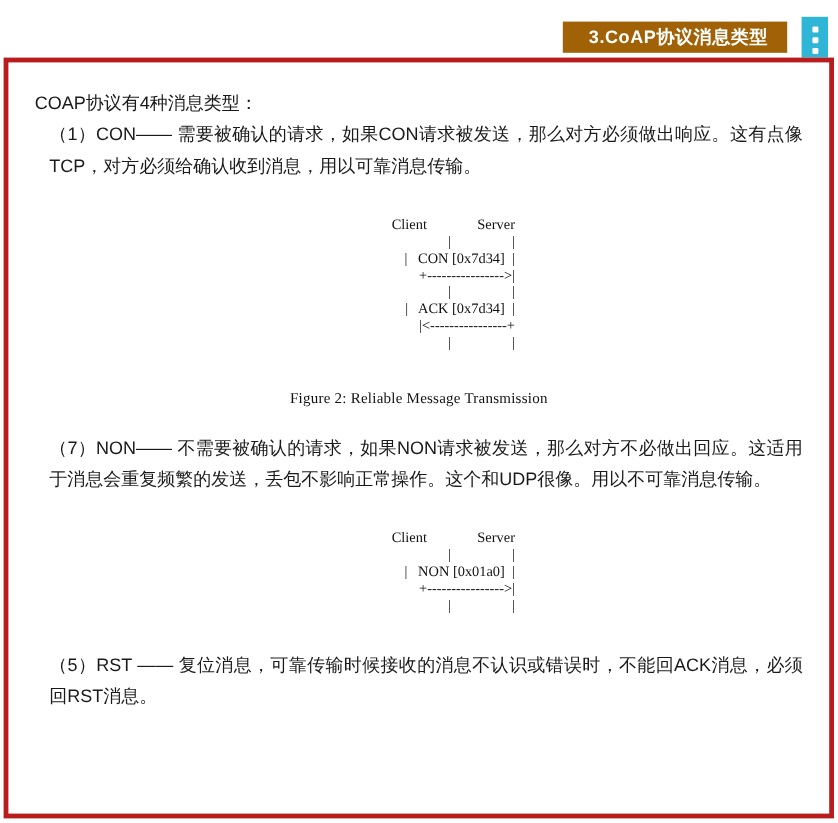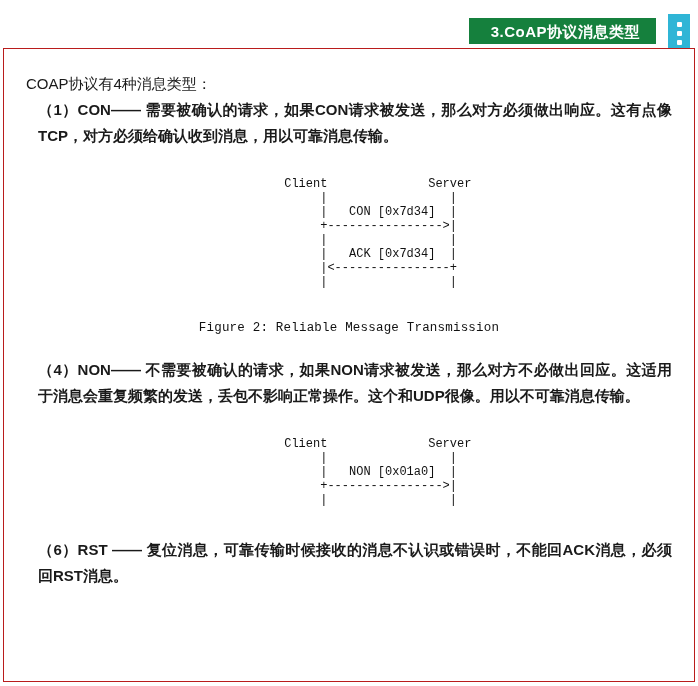--- a/index.html
+++ b/index.html
@@ -27,21 +27,21 @@
     width: 698px;
     height: 40px;
   }
   .header-title {
     position: absolute;
     right: 42px;
     top: 10px;
     height: 26px;
     line-height: 28px;
     padding: 0 16px 0 22px;
-    background: #15803d;
+    background: #a16207;
     color: #ffffff;
     font-size: 15px;
     font-weight: bold;
     letter-spacing: 0.5px;
     white-space: nowrap;
   }
   .header-dots {
     position: absolute;
     right: 8px;
     top: 6px;
@@ -61,55 +61,55 @@
     background: #ffffff;
     border-radius: 1px;
   }
   
   .frame {
     position: absolute;
     left: 3px;
     top: 48px;
     width: 692px;
     height: 634px;
-    border: 1px solid #b91c1c;
+    border: 4px solid #b91c1c;
     box-sizing: border-box;
     background: #ffffff;
   }
   .content {
     padding: 22px 22px 0 22px;
     color: #1a1a1a;
     font-size: 15px;
     line-height: 26px;
   }
   p.para {
     margin: 0;
     text-align: justify;
   }
   p.indent {
     text-indent: 0;
     padding-left: 12px;
-    font-weight: bold;
   }
   
   .diagram {
     font-family: "Liberation Mono", monospace;
     font-size: 12px;
     line-height: 14px;
     white-space: pre;
     text-align: center;
     color: #111;
     margin: 14px 0 0 0;
   }
   .diagram-inner {
     display: inline-block;
-    text-align: center;
+    text-align: right;
+    font-family: Liberation Serif, serif;
   }
   .figcaption {
-    font-family: Liberation Mono, monospace;
+    font-family: Liberation Serif, serif;
     font-size: 12.5px;
     text-align: center;
     color: #111;
     margin-top: 12px;
     letter-spacing: 0.2px;
   }
   .block-gap { height: 16px; }
 </style>
 </head>
 <body>
@@ -139,31 +139,31 @@
    +----------------&gt;|
    |                 |
    |   ACK [0x7d34]  |
    |&lt;----------------+
    |                 |</span>
       </div>
       <div class="figcaption">Figure 2: Reliable Message Transmission</div>
 
       <div class="block-gap"></div>
 
-      <p class="para indent">（4）NON—— 不需要被确认的请求，如果NON请求被发送，那么对方不必做出回应。这适用于消息会重复频繁的发送，丢包不影响正常操作。这个和UDP很像。用以不可靠消息传输。</p>
+      <p class="para indent">（7）NON—— 不需要被确认的请求，如果NON请求被发送，那么对方不必做出回应。这适用于消息会重复频繁的发送，丢包不影响正常操作。这个和UDP很像。用以不可靠消息传输。</p>
 
       <div class="diagram">
         <span class="diagram-inner">Client              Server
    |                 |
    |   NON [0x01a0]  |
    +----------------&gt;|
    |                 |</span>
       </div>
 
       <div class="block-gap"></div>
 
 
-      <p class="para indent">（6）RST —— 复位消息，可靠传输时候接收的消息不认识或错误时，不能回ACK消息，必须回RST消息。</p>
+      <p class="para indent">（5）RST —— 复位消息，可靠传输时候接收的消息不认识或错误时，不能回ACK消息，必须回RST消息。</p>
 
     </div>
   </div>
 
 </div>
 
 </body></html>

